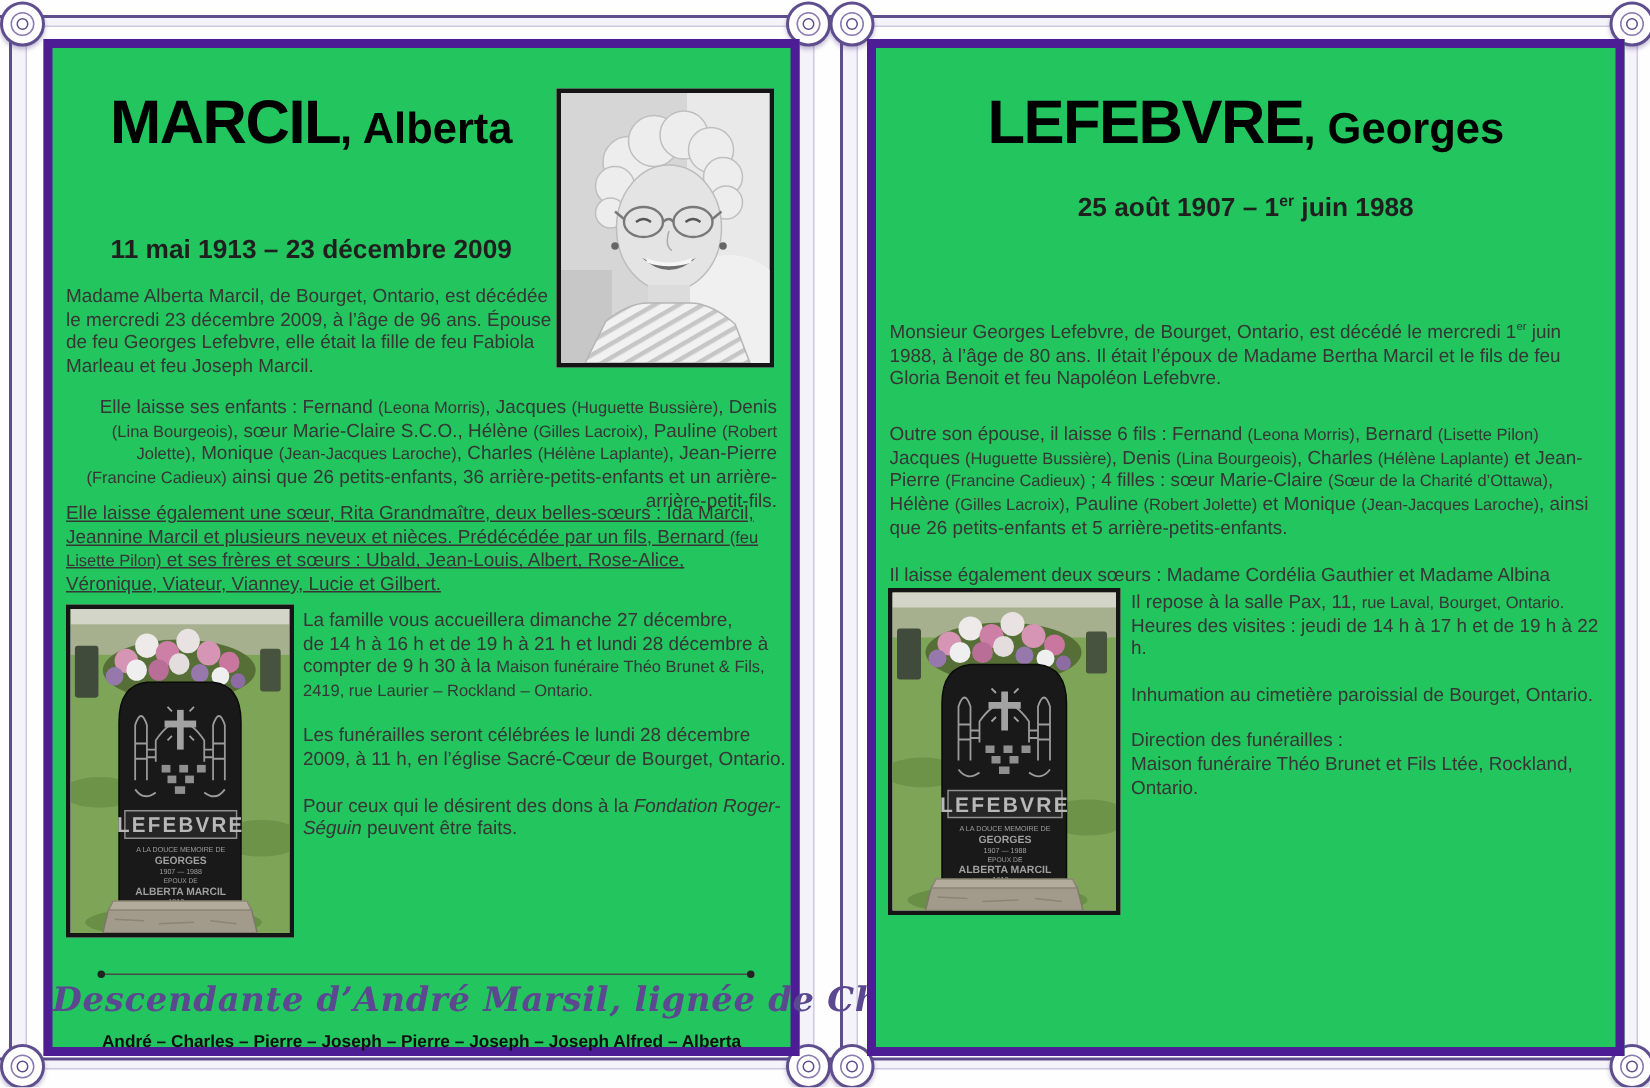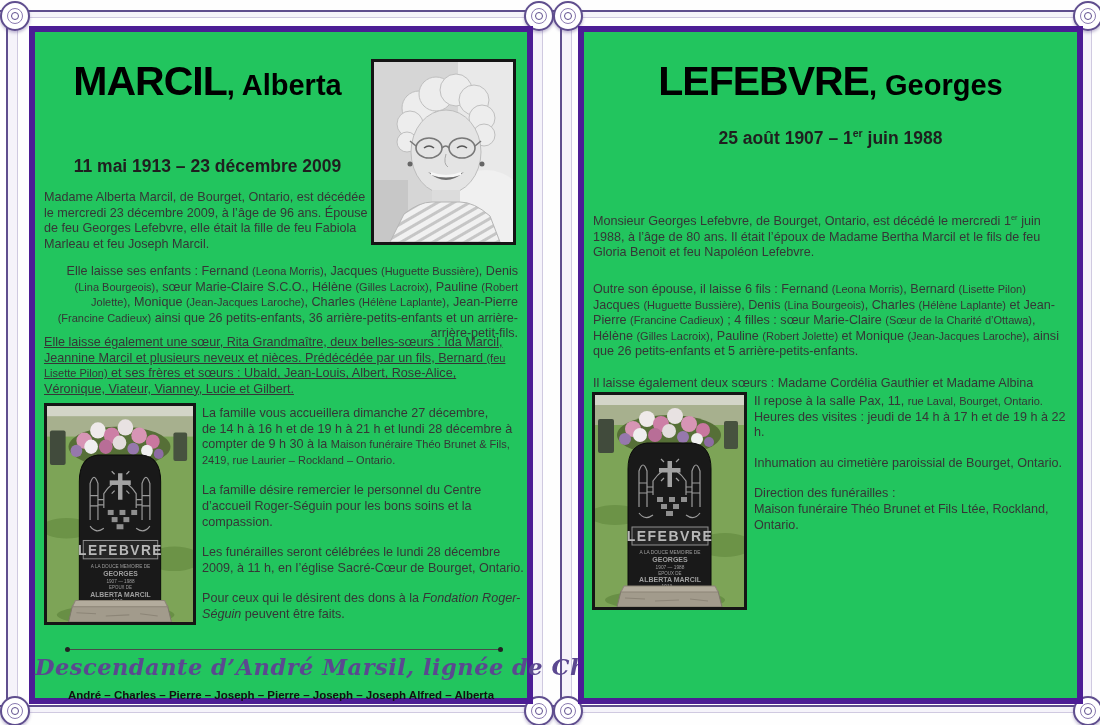--- a/index.html
+++ b/index.html
@@ -251,21 +251,20 @@
     <div class="para lp-p3"><span>Elle laisse également une sœur, Rita Grandmaître, deux belles-sœurs : Ida Marcil, Jeannine Marcil et plusieurs neveux et nièces.  Prédécédée par un fils, Bernard </span><span class="sm">(feu Lisette Pilon)</span><span> et ses frères et sœurs : Ubald, Jean-Louis, Albert, Rose-Alice, Véronique, Viateur, Vianney, Lucie et Gilbert.</span></div>
 
     <figure class="photo lp-hs">
       <svg width="146" height="216" viewBox="0 0 149 212" preserveAspectRatio="none">
           <use href="#sym-headstone"></use>
         </svg>
     </figure>
 
     <div class="visit lp-vis">
       <div class="vp"><span>La famille vous accueillera dimanche 27 décembre,</span><br><span>de 14 h à 16 h et de 19 h à 21 h et lundi 28 décembre à</span><br><span>compter de 9 h 30 à la </span><span class="sm">Maison funéraire Théo Brunet &amp; Fils,</span><br><span class="sm">2419, rue Laurier – Rockland – Ontario.</span></div>
-      <div class="vp"><span>La famille désire remercier le personnel du Centre d’accueil Roger-Séguin pour les bons soins et la compassion.</span></div>
       <div class="vp"><span>Les funérailles seront célébrées le lundi 28 décembre 2009, à 11 h, en l’église Sacré-Cœur de Bourget, Ontario.</span></div>
       <div class="vp"><span>Pour ceux qui le désirent des dons à la </span><span class="it">Fondation Roger-Séguin</span><span> peuvent être faits.</span></div>
     </div>
 
     <div class="sep lp-sep"></div>
     <div class="script-line lp-script"><span>Descendante d’André Marsil, lignée de Charles – 8</span><sup>e</sup><span> génération</span></div>
     <div class="lineage lp-lineage">André – Charles – Pierre – Joseph – Pierre – Joseph – Joseph Alfred – Alberta</div>
   </div>
 
   <div class="page page-right">

